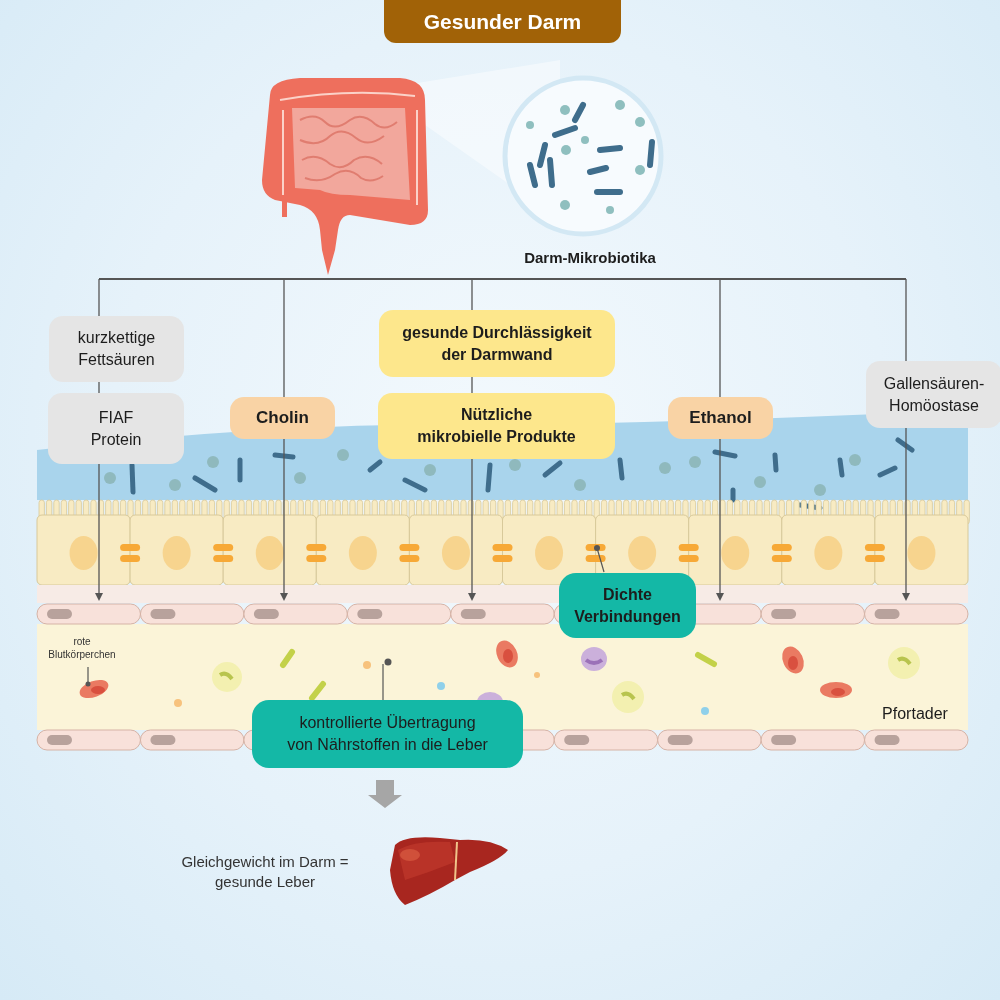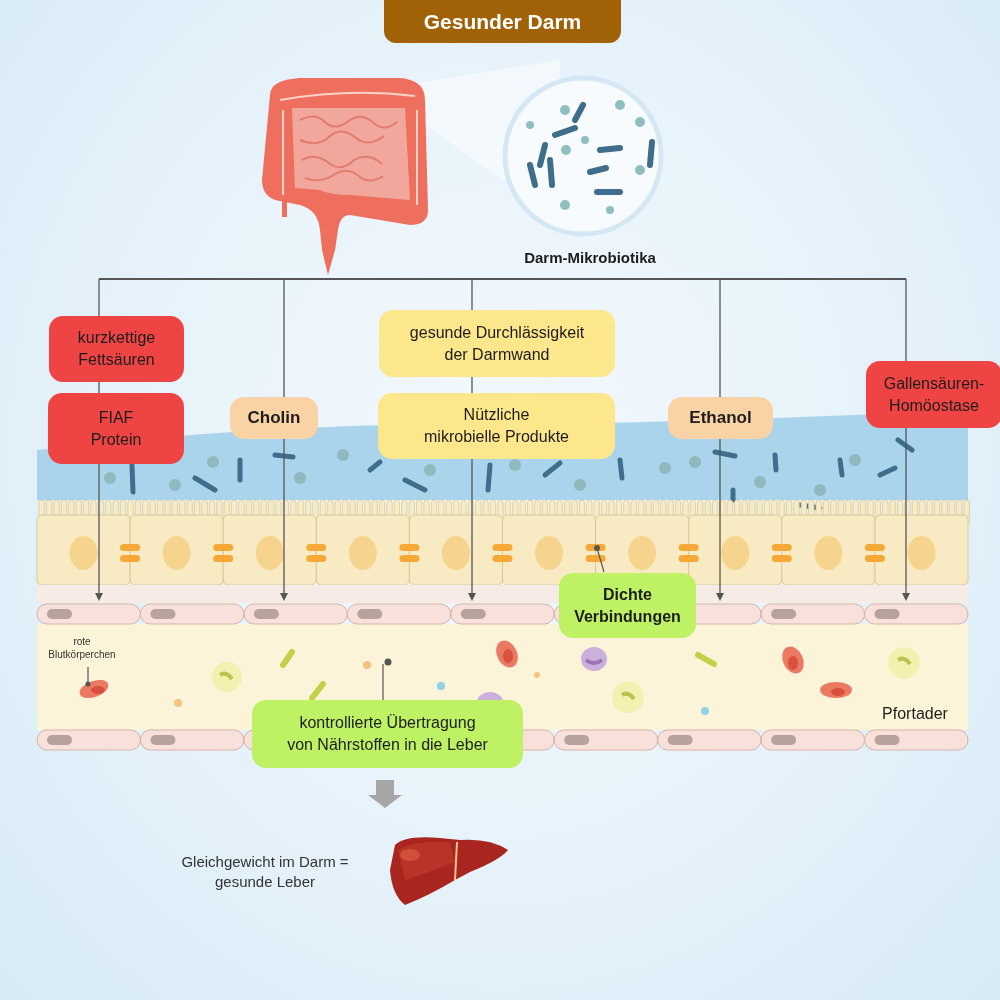--- a/index.html
+++ b/index.html
@@ -15,24 +15,24 @@
     left: 384px; top: 0; width: 237px; height: 43px;
     background: #a16207; border-radius: 0 0 12px 12px;
     color: #fff; font-weight: bold; font-size: 21px;
     display: flex; align-items: center; justify-content: center;
   }
   .lbl-box {
     position: absolute; border-radius: 14px; text-align: center;
     display: flex; flex-direction: column; align-items: center; justify-content: center;
     font-size: 16px; line-height: 1.35; color: #1d1d1d;
   }
-  .cream { background: #ef4444; }
-  .yellow { background: #fde78c; }
+  .cream { background: #e5e5e5; }
+  .yellow { background: #fde78c; font-weight: bold; }
   .peach { background: #f9d3a5; font-weight: bold; font-size: 17px; }
-  .white { background: #bef264; }
+  .white { background: #14b8a6; border-radius: 17px; }
   .plain-text { position: absolute; text-align: center; font-size: 16px; line-height: 1.3; }
   #diagram-svg { position: absolute; left: 0; top: 0; }
 </style>
 </head>
 <body>
 
 <svg id="diagram-svg" width="1000" height="1000" viewBox="0 0 1000 1000">
 
   <polygon points="405,85 560,60 560,220 425,125" fill="#ffffff" opacity="0.45"></polygon>
 
@@ -385,21 +385,21 @@
 <div class="plain-text" style="left:500px; top:248px; width:180px; font-weight:bold; font-size:15px;">Darm-Mikrobiotika</div>
 
 <div class="lbl-box cream" style="left:49px; top:316px; width:135px; height:66px;">
   <span>kurzkettige</span>
   <span>Fettsäuren</span>
 </div>
 <div class="lbl-box cream" style="left:48px; top:393px; width:136px; height:71px;">
   <span>FIAF</span>
   <span>Protein</span>
 </div>
-<div class="lbl-box peach" style="left:230px; top:397px; width:88px; height:42px;">
+<div class="lbl-box peach" style="left:230px; top:397px; width:105px; height:42px;">
   <span>Cholin</span>
 </div>
 <div class="lbl-box yellow" style="left:379px; top:310px; width:236px; height:67px;">
   <span>gesunde Durchlässigkeit</span>
   <span>der Darmwand</span>
 </div>
 <div class="lbl-box yellow" style="left:378px; top:393px; width:237px; height:66px;">
   <span>Nützliche</span>
   <span>mikrobielle Produkte</span>
 </div>

